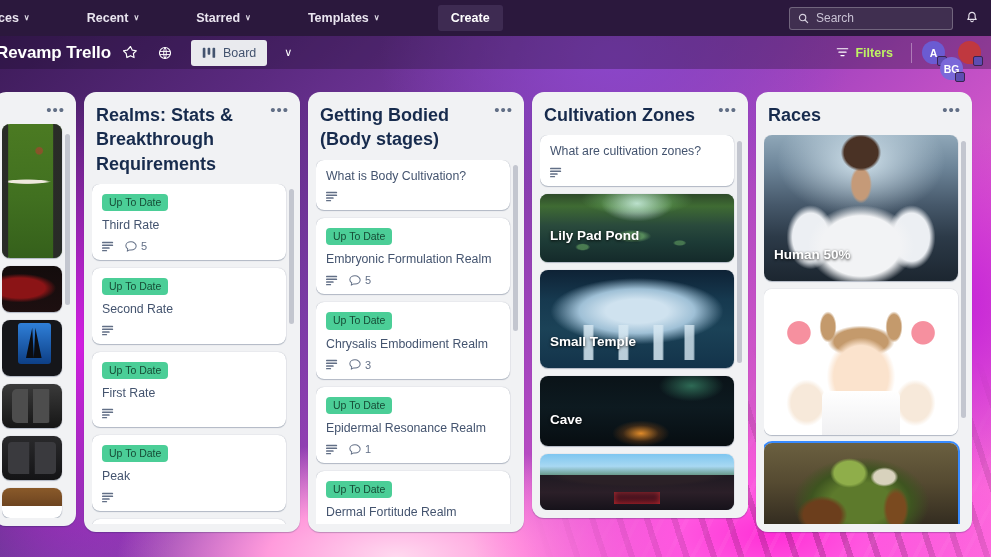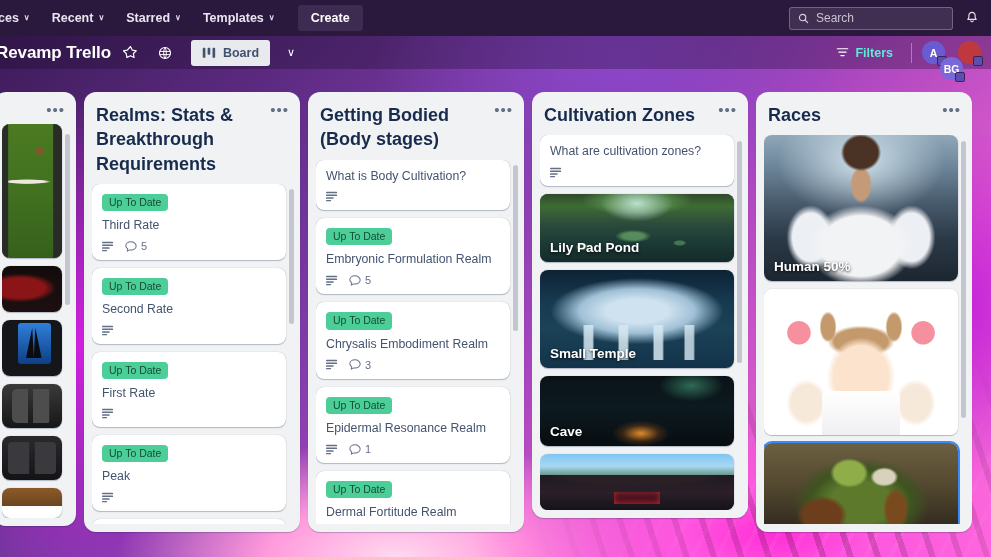--- a/index.html
+++ b/index.html
@@ -34,21 +34,21 @@
 
   
   .topnav {
     position: relative; z-index: 5;
     height: 36px; width: 100%;
     background: #2b183d;
     display: flex; align-items: center;
     padding: 0 8px 0 0;
     color: #e6e1ec;
   }
-  .nav-left { display: flex; align-items: center; height: 100%; }
+  .nav-left { display: flex; align-items: center; height: 100%; gap: 35px; }
   .nav-item {
     display: flex; align-items: center; gap: 5px;
     font-size: 12.5px; font-weight: bold; color: #e9e4ef;
     padding: 5px 9px; border-radius: 3px; margin-right: 4px;
     white-space: nowrap; cursor: pointer;
   }
   .nav-item.truncated { padding-left: 0; margin-left: -2px; }
   .chev { font-size: 8px; opacity: 0.95; line-height: 1; }
   .create-btn {
     background: #3e2b52; color: #fff;
@@ -87,32 +87,32 @@
   }
   .hdr-icon {
     width: 28px; height: 28px; margin-left: 6px;
     display: flex; align-items: center; justify-content: center;
     border-radius: 3px; cursor: pointer; color: #fff;
   }
   .view-pill {
     display: flex; align-items: center; gap: 7px;
     background: #e9eaee; color: #42526e;
     height: 26px; padding: 0 11px; border-radius: 3px;
-    font-size: 12.5px; font-weight: bold; margin-left: 12px;
+    font-size: 12.5px; font-weight: normal; margin-left: 12px;
     cursor: pointer;
   }
   .view-chev {
     color: #fff; margin-left: 8px; font-size: 11px;
     width: 26px; height: 26px; display:flex; align-items:center; justify-content:center;
     border-radius:3px; cursor:pointer;
   }
   .hdr-right { margin-left: auto; display: flex; align-items: center; gap: 2px; }
   .filters-btn {
     display: flex; align-items: center; gap: 6px;
-    color: #5eead4; font-size: 12.5px; font-weight: bold;
+    color: #bef264; font-size: 12.5px; font-weight: bold;
     padding: 5px 8px; border-radius: 3px; cursor: pointer;
   }
   .hdr-divider { width:1px; height:20px; background: rgba(255,255,255,0.35); margin: 0 8px; }
   .avatars { display: flex; align-items: center; }
   .avatar {
     width: 23px; height: 23px; border-radius: 50%;
     display: flex; align-items: center; justify-content: center;
     font-size: 10.5px; font-weight: bold; color: #fff;
     margin-left: -5px; position: relative;
   }
@@ -194,21 +194,21 @@
   .badge { display: flex; align-items: center; gap: 4px; }
 
   
   .card.cover {
     padding: 0; overflow: hidden; position: relative;
     border-radius: 8px; min-height: 30px;
   }
   .cover-img { width: 100%; display: block; position: relative; }
   .cover-cap {
     position: absolute; left: 0; right: 0; bottom: 0;
-    padding: 8px 10px 7px 10px;
+    padding: 8px 10px 19px 10px;
     font-size: 13.5px; font-weight: bold; color: #fff;
     text-shadow: 0 1px 3px rgba(0,0,0,0.85);
     margin-top: 24px;
   }
   .card.cover.selected { outline: 2px solid #388bff; outline-offset: 0; }
   .card.cover-white {
     background:#fff; padding:0; overflow:hidden; position:relative;
   }
 
   

